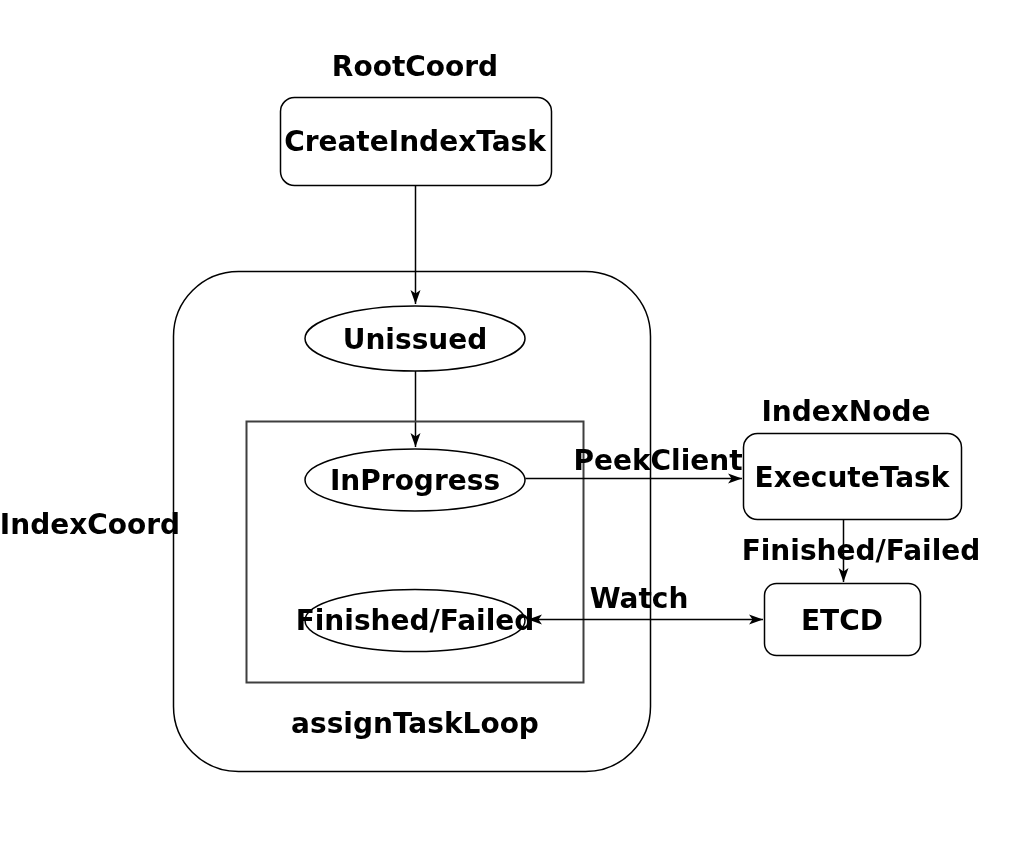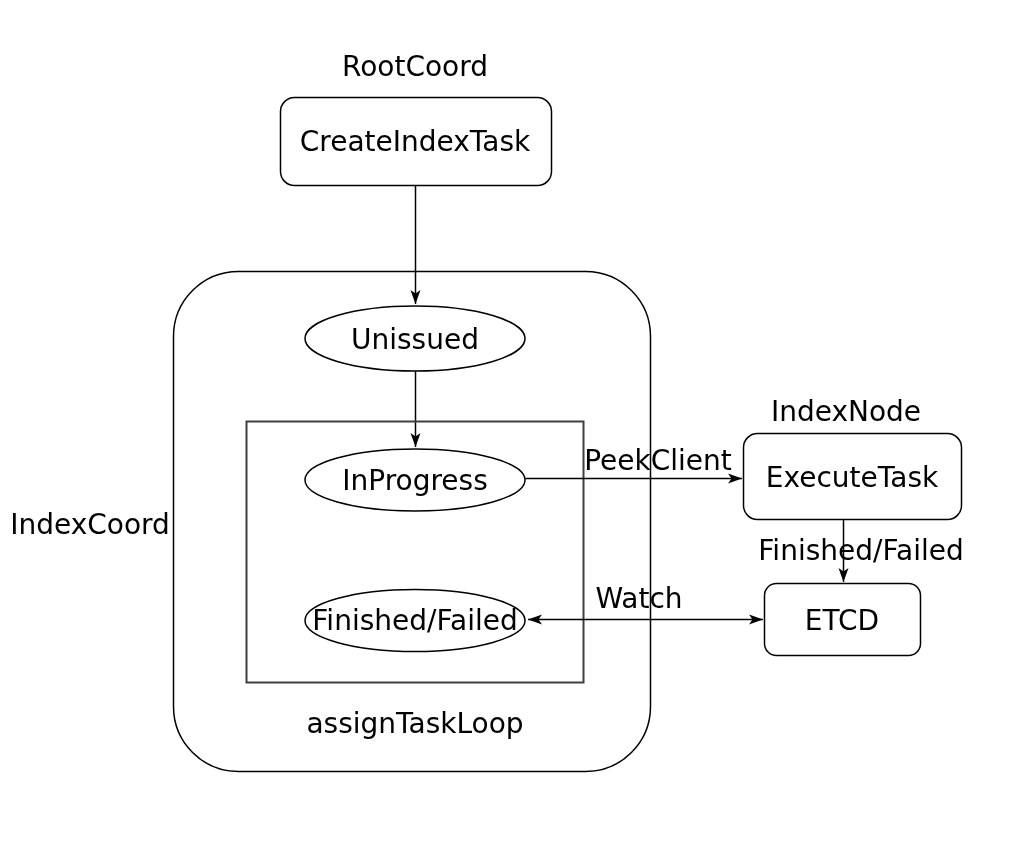--- a/index.html
+++ b/index.html
@@ -6,20 +6,21 @@
     margin: 0;
     padding: 0;
     background: #ffffff;
   }
   .canvas {
     position: relative;
     width: 1014px;
     height: 848px;
     background: #ffffff;
     overflow: hidden;
+    font-weight: bold;
   }
   svg { display: block; }
   .node {
     fill: #ffffff;
     stroke: #000000;
     stroke-width: 1.5;
   }
   .container-box {
     fill: none;
     stroke: #000000;

